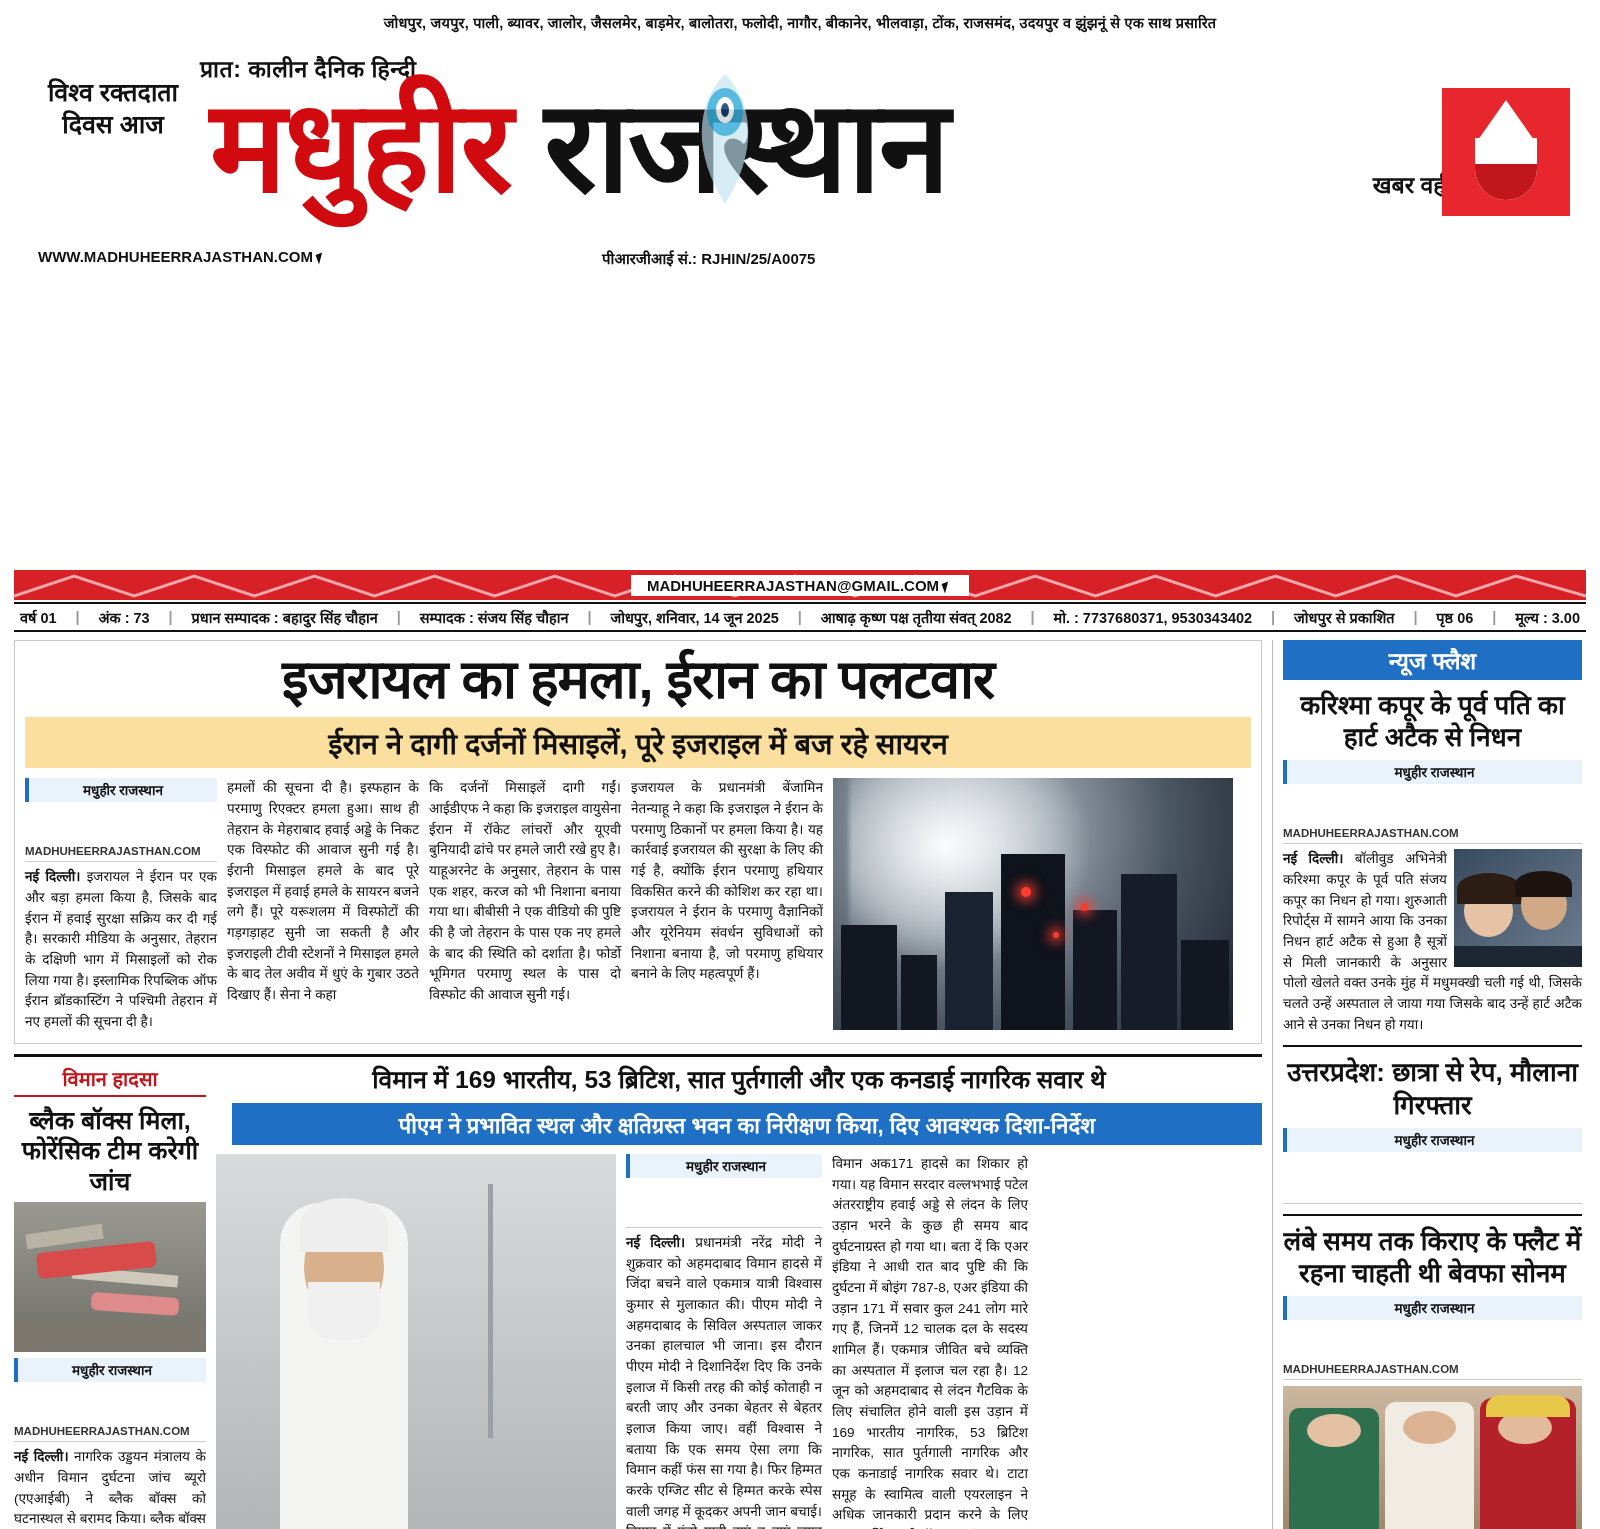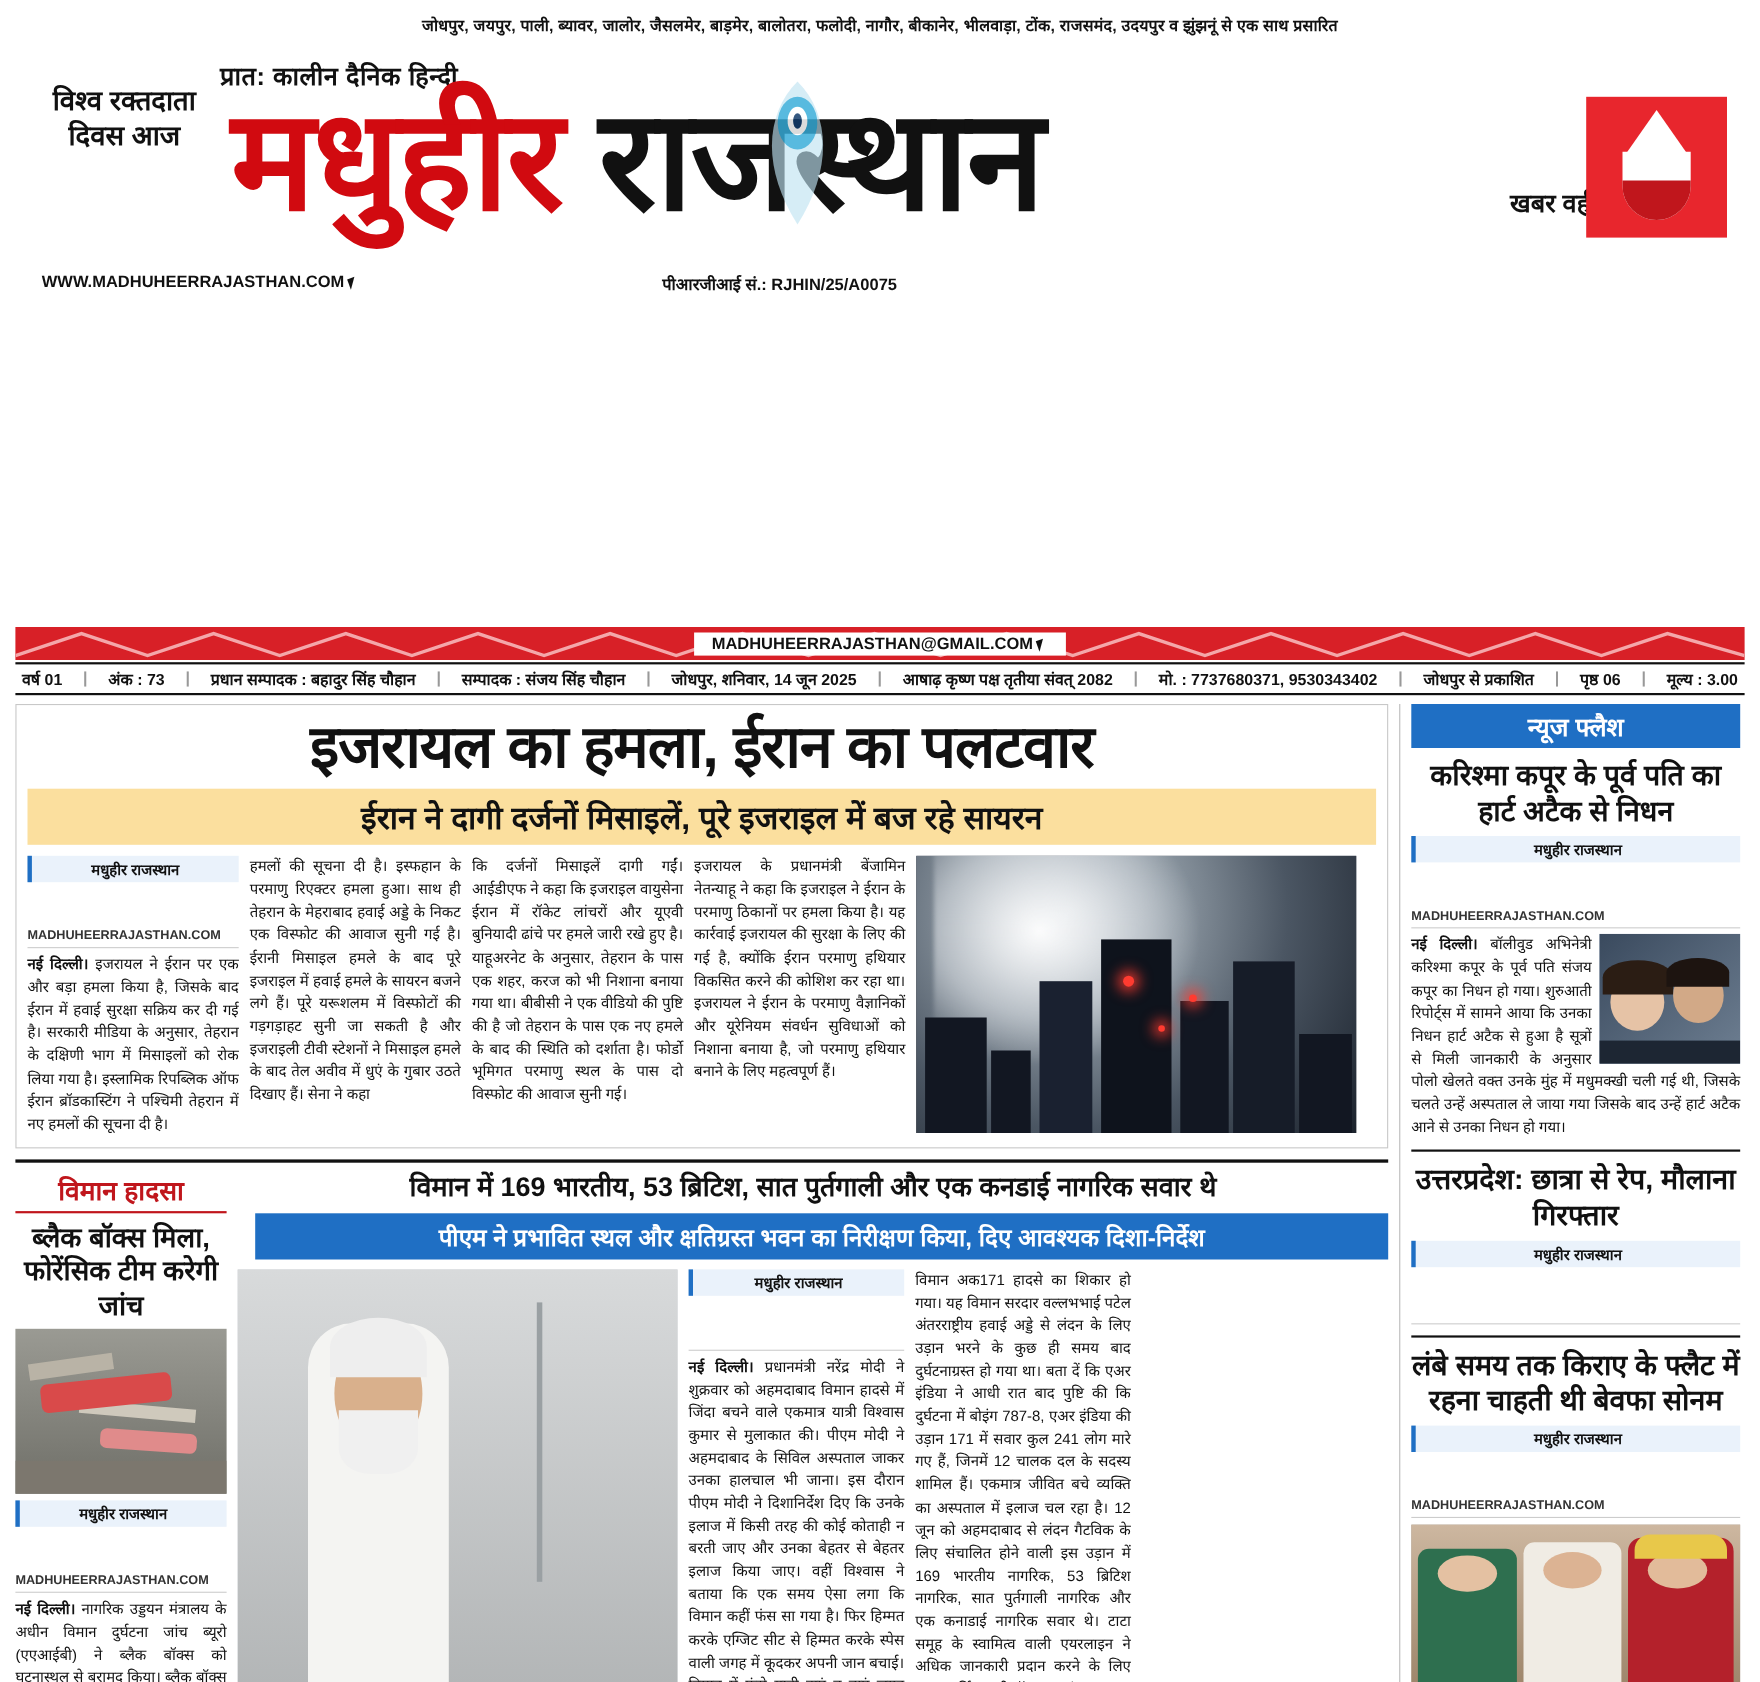--- a/index.html
+++ b/index.html
@@ -138,21 +138,21 @@
   .smoke { position:absolute; left:4%; top:-5%; width:60%; height:80%;
     background:radial-gradient(ellipse at 40% 40%, rgba(255,255,255,.95), rgba(210,215,220,.65) 45%, rgba(120,130,140,0) 72%);
     filter:blur(2px); }
   .bldg { position:absolute; bottom:0; background:#121722; }
   .glow { position:absolute; width:10px;height:10px;border-radius:50%;
     background:#ff3b30; box-shadow:0 0 12px 5px rgba(255,59,48,.8); }
 
   
   .second { display:flex; gap:10px; margin-top:10px; border-top:3px solid #111; padding-top:8px;}
   .sec-left { width:192px; }
-  .vimaan-tag { color:#c0161c; font-size:24px; font-weight:bold; border-bottom:2px solid #c0161c;
+  .vimaan-tag { color:#c0161c; font-size:20px; font-weight:bold; border-bottom:2px solid #c0161c;
     padding-bottom:3px; text-align:center;}
   .sec-left h2 { font-size:25px; line-height:1.22; font-weight:bold; margin:8px 0 6px; text-align:center;}
   .crash-photo { width:100%; height:150px; background:linear-gradient(#9a9a93,#6f6f68); position:relative; overflow:hidden;}
   .crash-photo .deb { position:absolute; background:#b9b3a6; }
   .crash-photo .red { position:absolute; background:#d94a4a; border-radius:6px;}
   .sec-right { flex:1; }
   .sec-kicker { font-size:24.5px; font-weight:bold; text-align:center; line-height:1.2;}
   .sec-head { font-size:43px; font-weight:bold; line-height:1.2; text-align:center; margin-top:4px;}
   .sec-head .red { color:#d01117; }
   .sec-strap { background:#1f6fc4; color:#fff; font-size:22px; font-weight:bold;

